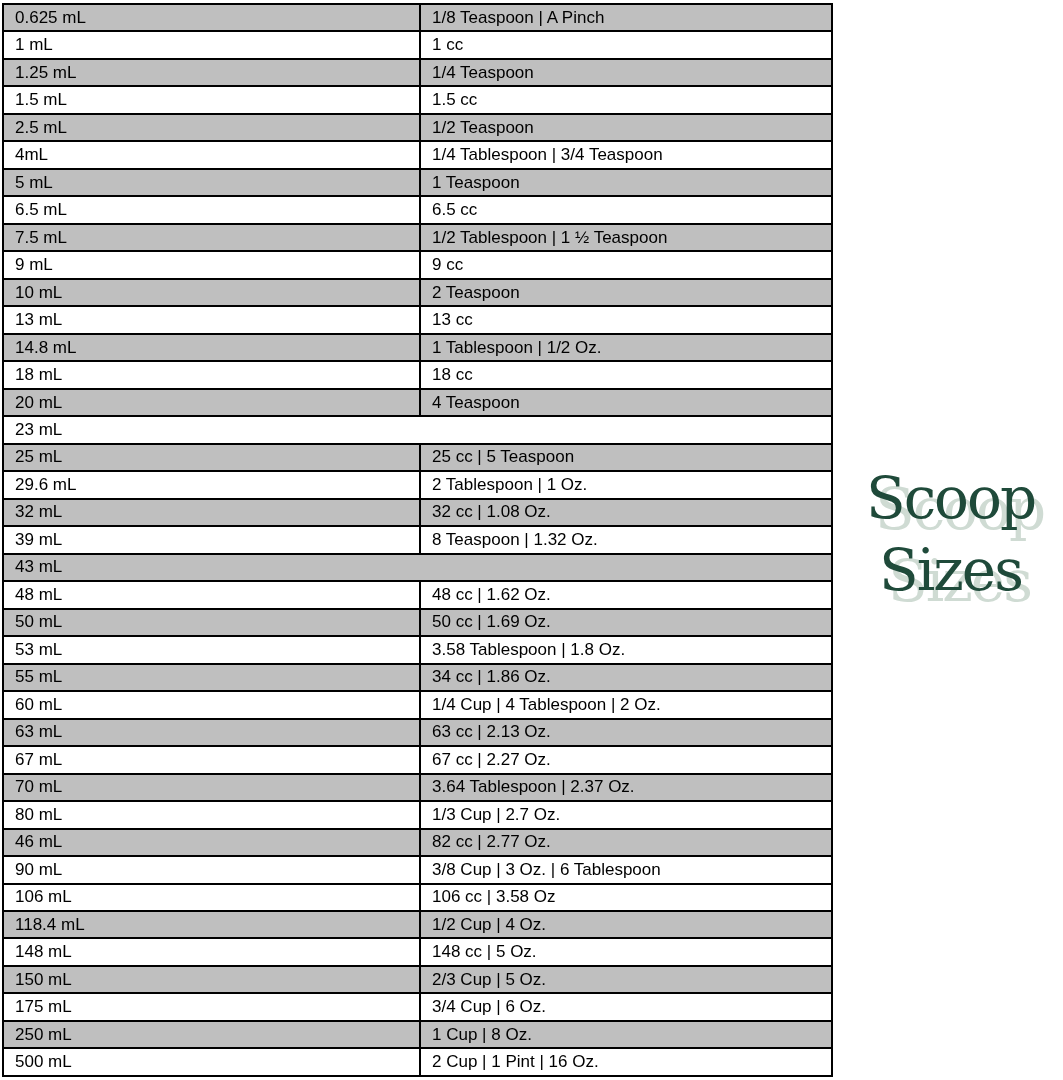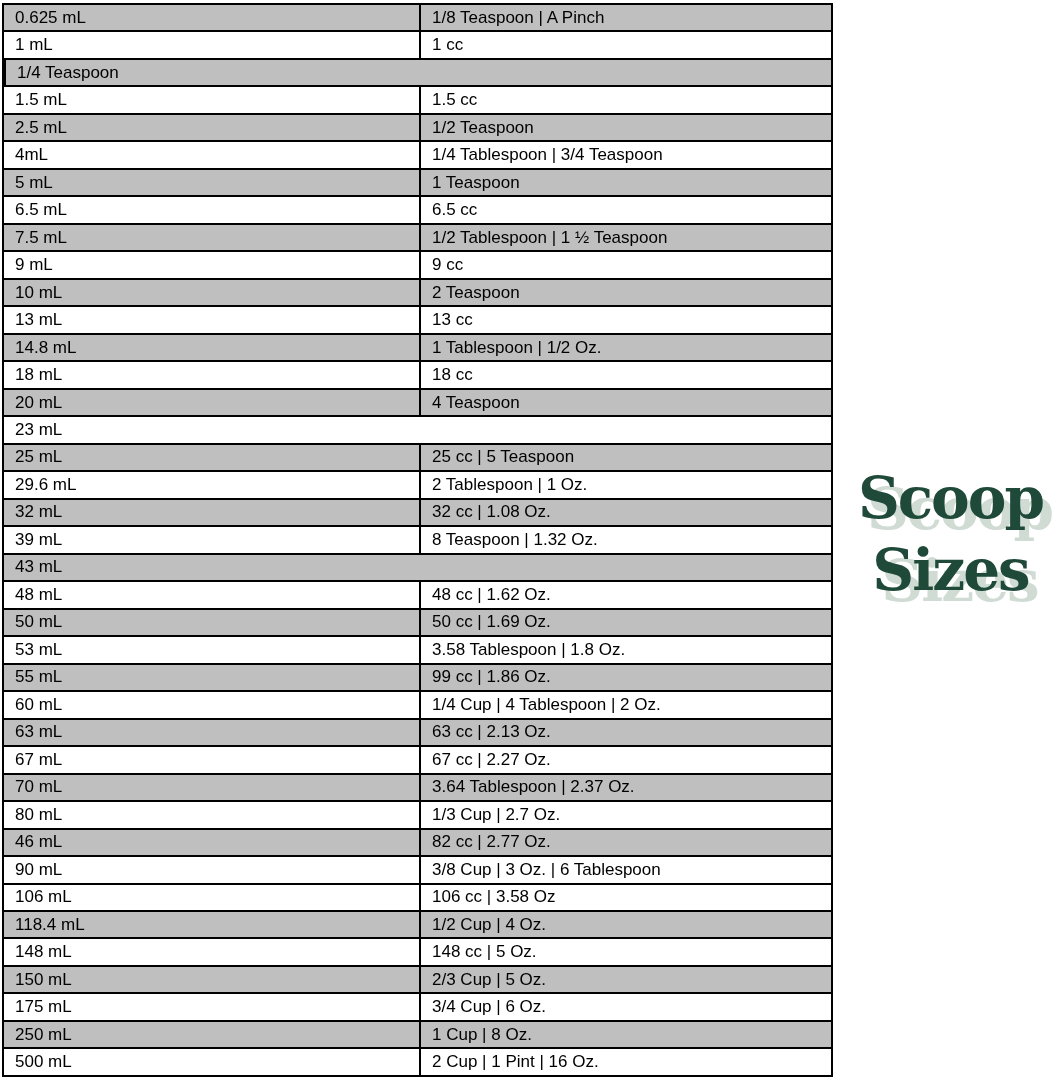--- a/index.html
+++ b/index.html
@@ -45,21 +45,21 @@
   }
   .cell.ml { width: 415px; }
   .cell.eq { flex: 1; border-left: 2px solid var(--table-border); text-align: center; }
 
   .logo {
     position: absolute;
     left: 838px; top: 462px;
     width: 225px;
     text-align: center;
     font-family: "DejaVu Serif", serif;
-    font-weight: bold;
+    font-weight: normal;
     font-size: 58px;
     line-height: 72px;
     letter-spacing: -2px;
     color: var(--logo-green);
     text-shadow: 9px 11px 0 var(--logo-shadow);
   }
 </style>
 </head>
 <body>
 
@@ -69,20 +69,21 @@
 
   <div class="row shaded">
         <div class="cell ml">0.625 mL</div>
         <div class="cell eq">1/8 Teaspoon | A Pinch</div>
       </div>
       <div class="row">
         <div class="cell ml">1 mL</div>
         <div class="cell eq">1 cc</div>
       </div>
       <div class="row shaded">
+        <div class="cell ml">1.25 mL</div>
         <div class="cell eq">1/4 Teaspoon</div>
       </div>
       <div class="row">
         <div class="cell ml">1.5 mL</div>
         <div class="cell eq">1.5 cc</div>
       </div>
       <div class="row shaded">
         <div class="cell ml">2.5 mL</div>
         <div class="cell eq">1/2 Teaspoon</div>
       </div>
@@ -155,21 +156,21 @@
       <div class="row shaded">
         <div class="cell ml">50 mL</div>
         <div class="cell eq">50 cc | 1.69 Oz.</div>
       </div>
       <div class="row">
         <div class="cell ml">53 mL</div>
         <div class="cell eq">3.58 Tablespoon | 1.8 Oz.</div>
       </div>
       <div class="row shaded">
         <div class="cell ml">55 mL</div>
-        <div class="cell eq">99 cc | 1.86 Oz.</div>
+        <div class="cell eq">34 cc | 1.86 Oz.</div>
       </div>
       <div class="row">
         <div class="cell ml">60 mL</div>
         <div class="cell eq">1/4 Cup | 4 Tablespoon | 2 Oz.</div>
       </div>
       <div class="row shaded">
         <div class="cell ml">63 mL</div>
         <div class="cell eq">63 cc | 2.13 Oz.</div>
       </div>
       <div class="row">

